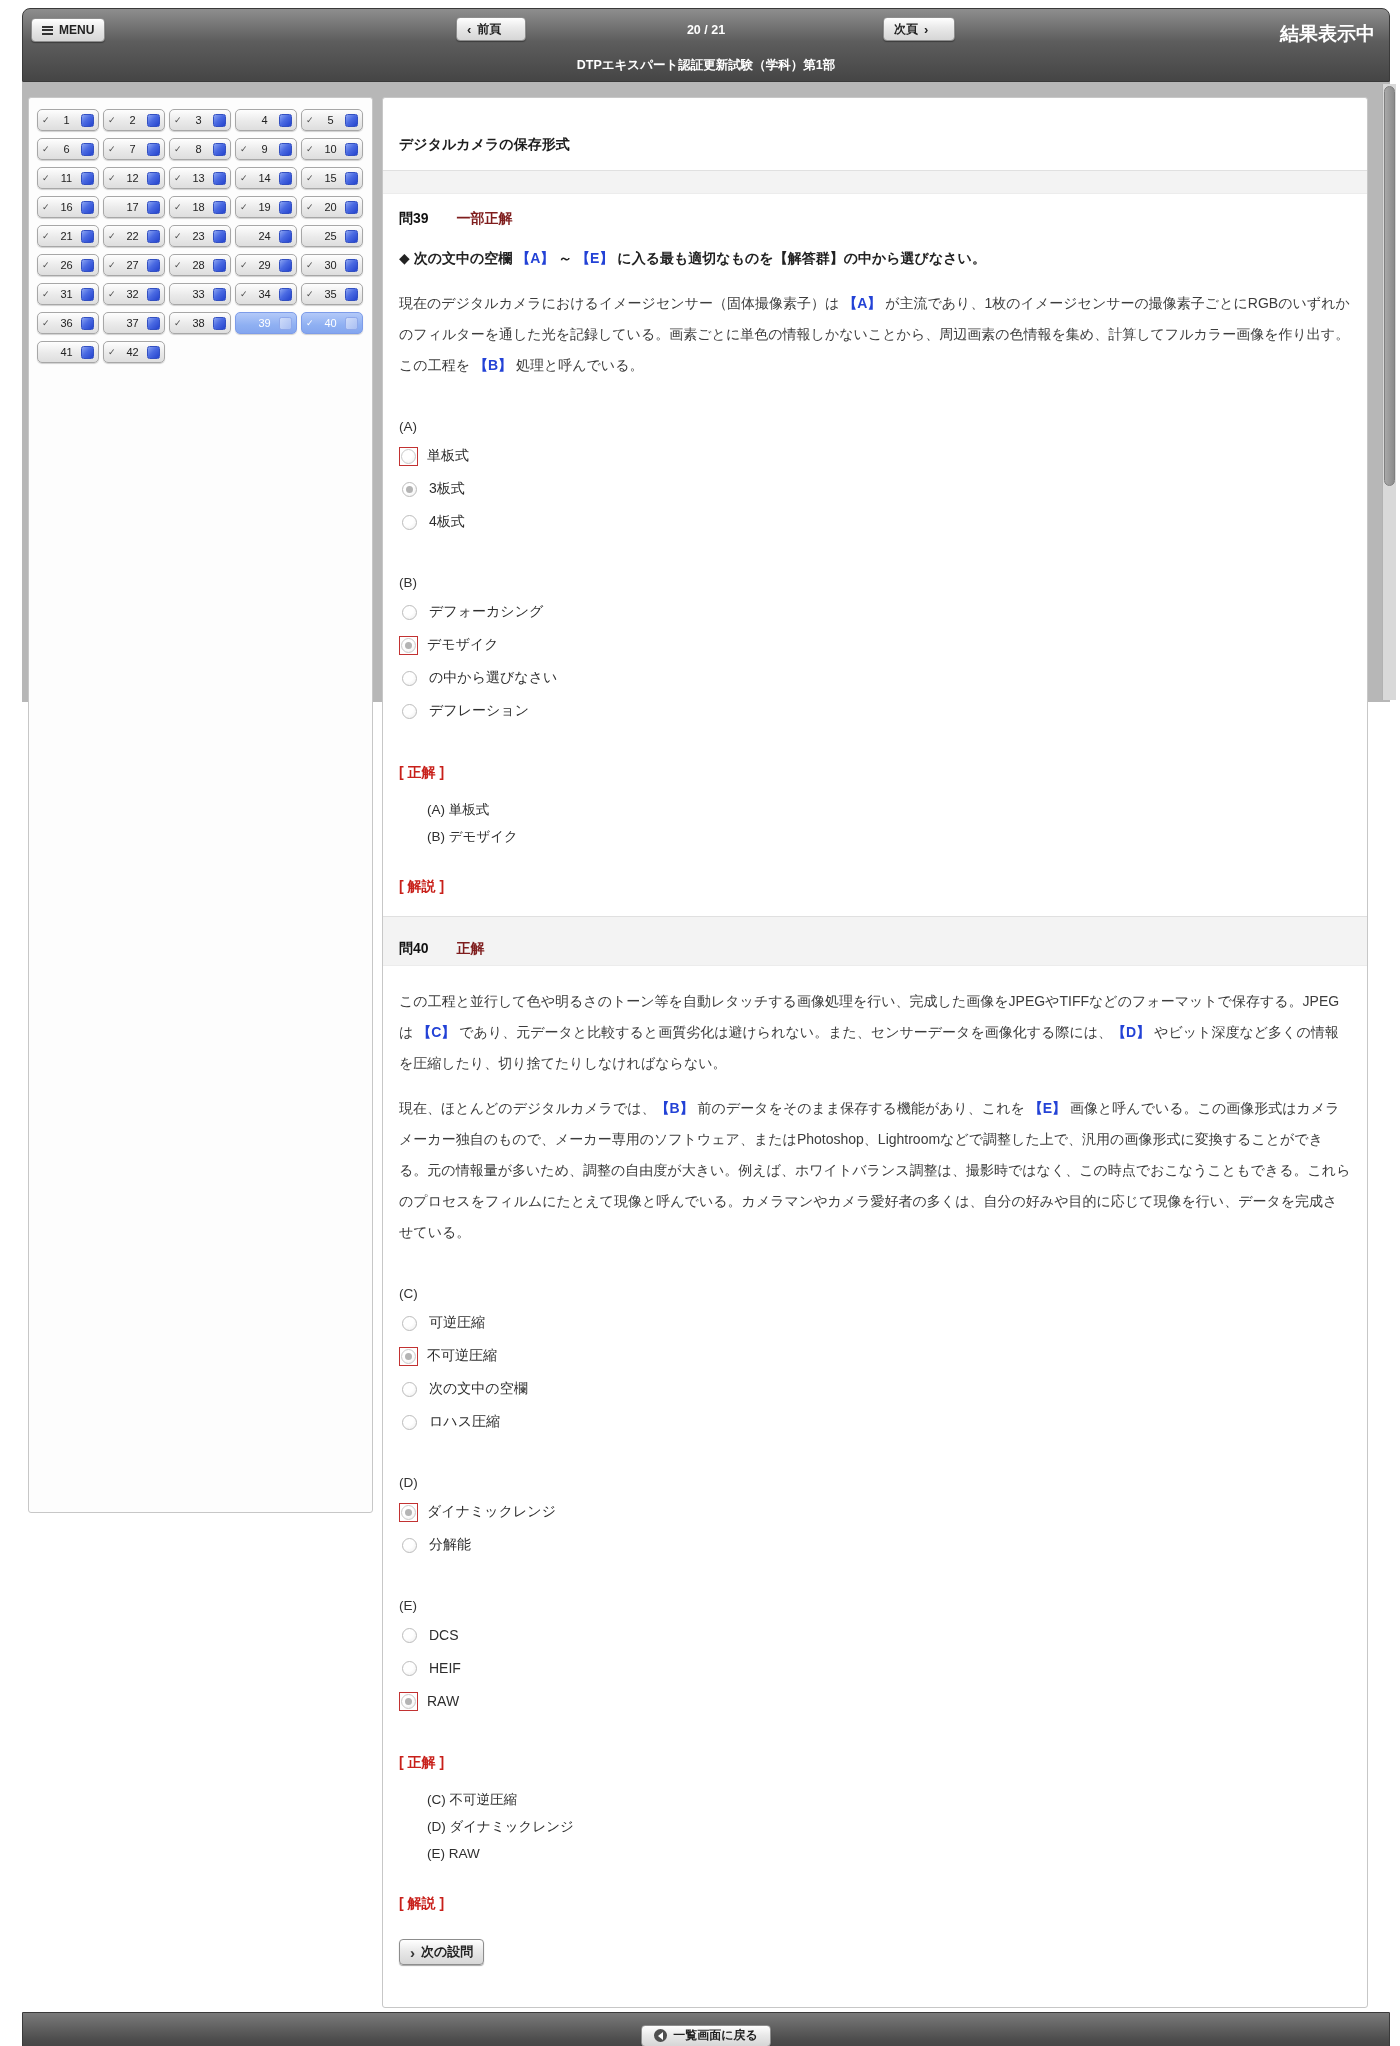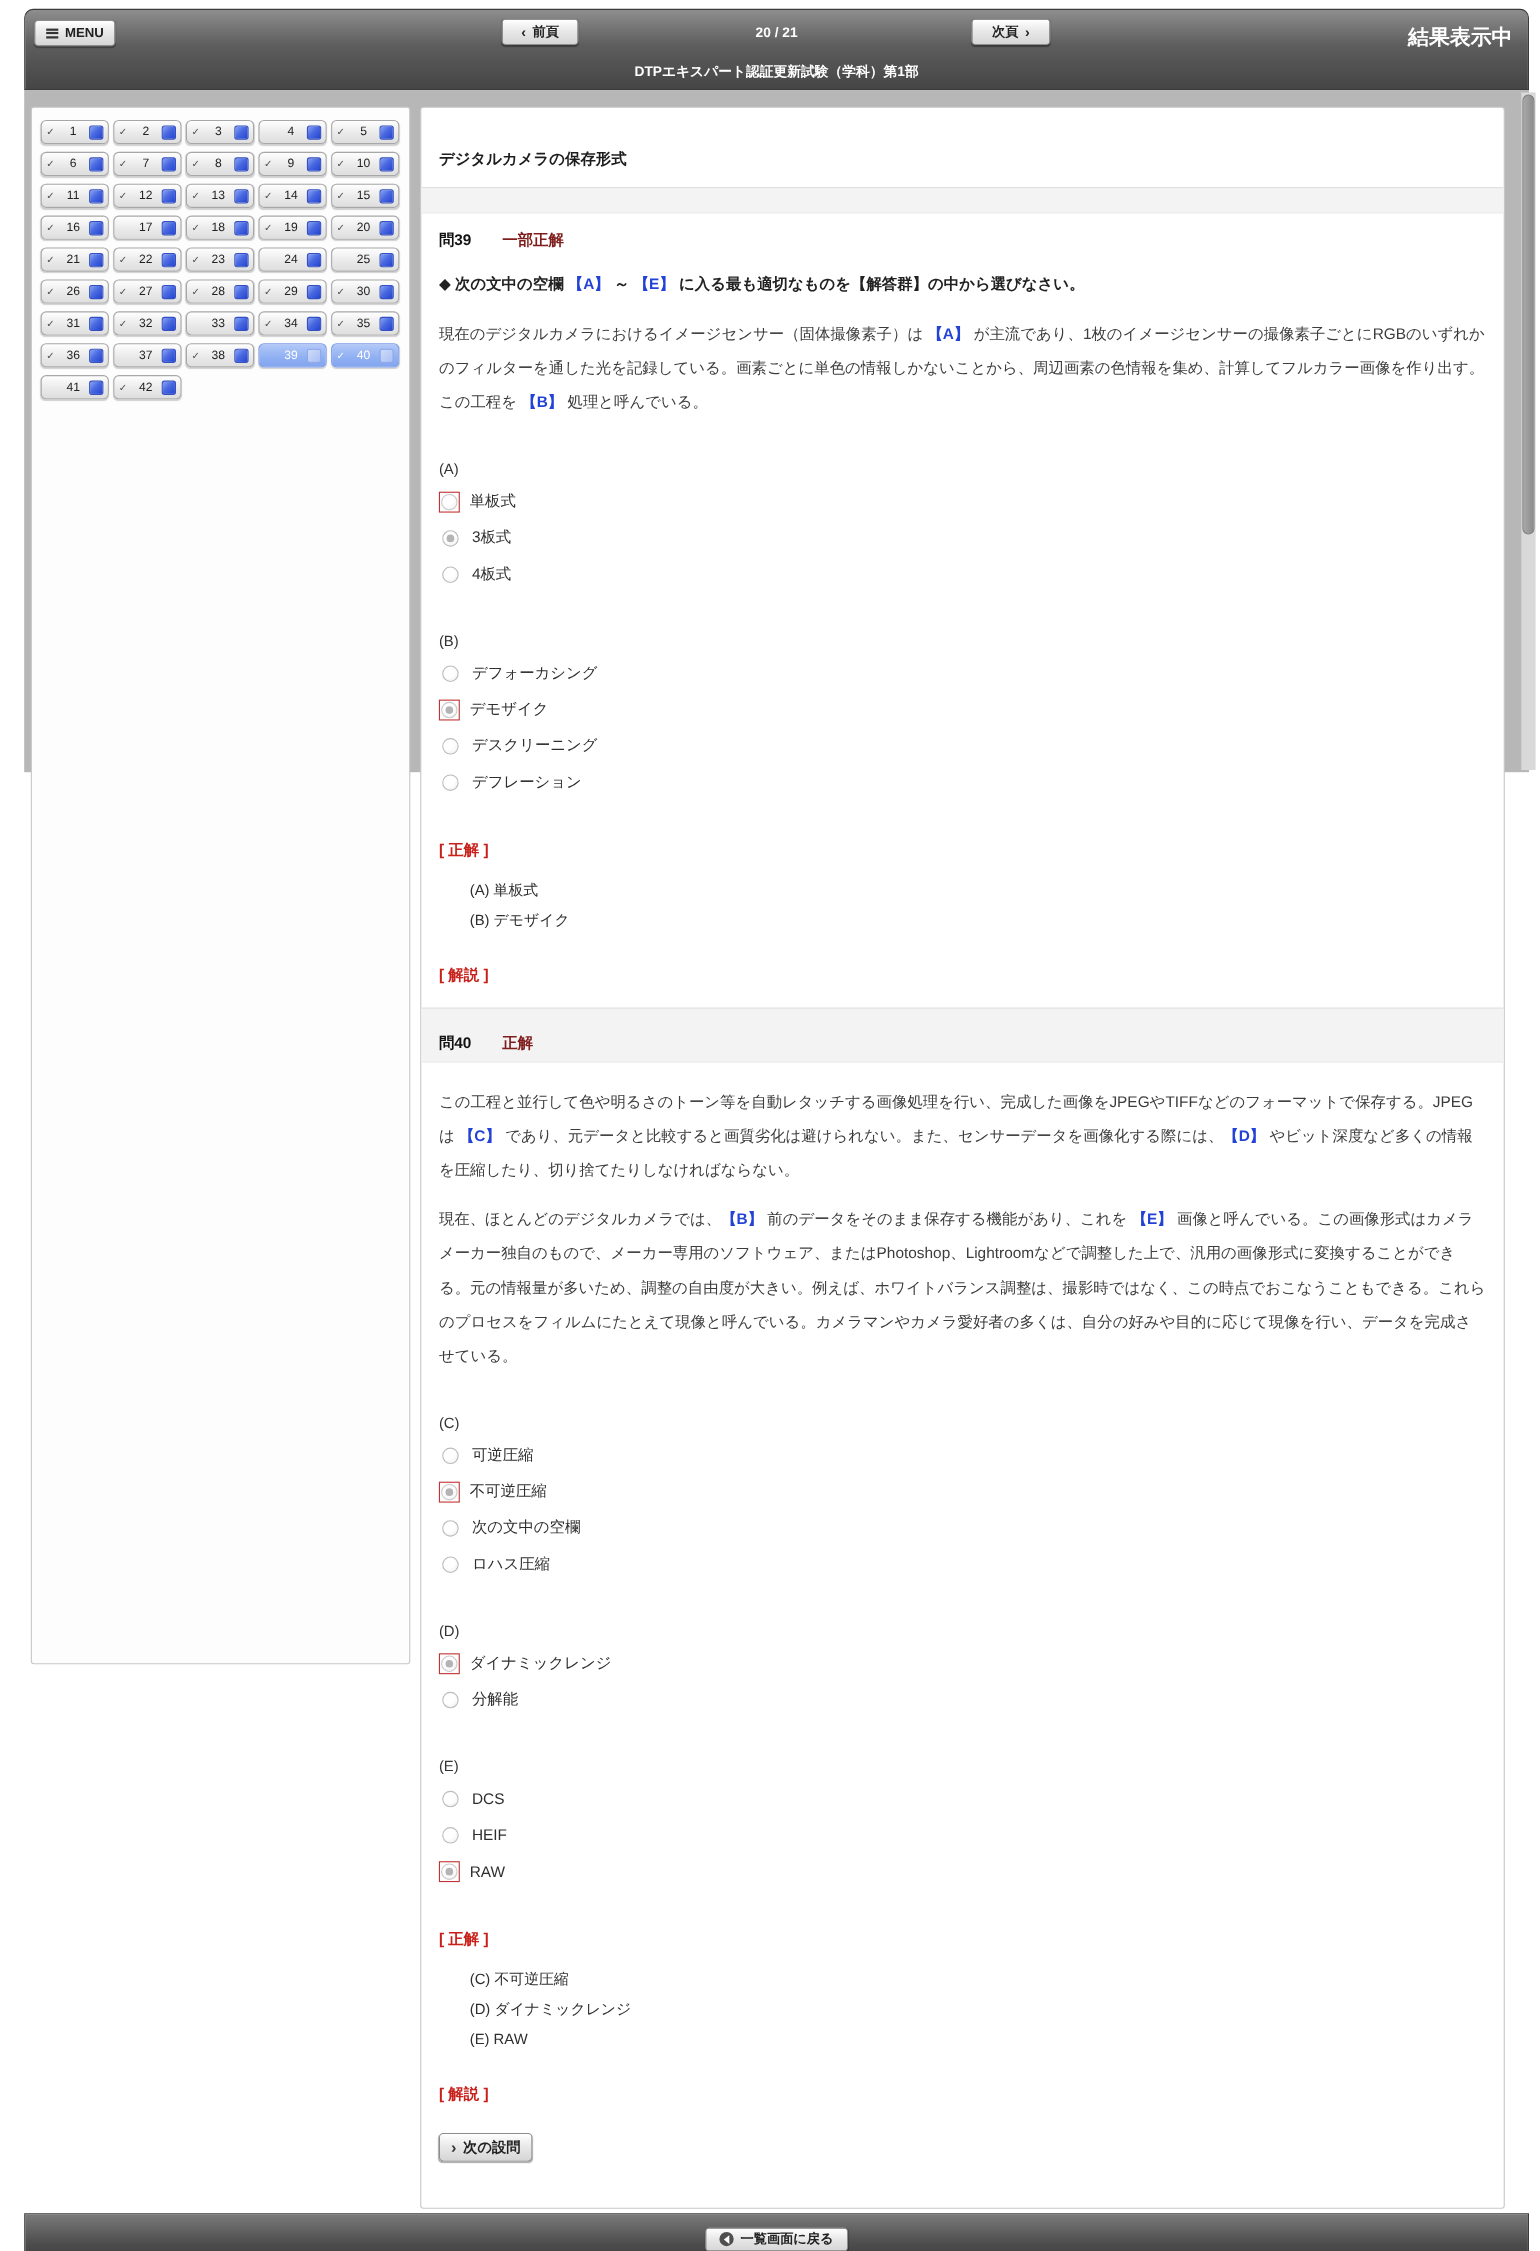--- a/index.html
+++ b/index.html
@@ -8,21 +8,21 @@
 
   
   .appbar { position:absolute; left:22px; top:8px; width:1368px; height:74px;
     background:linear-gradient(#8e8e8e 0%, #5d5d5d 45%, #454545 100%);
     border-radius:8px 8px 0 0; border:1px solid #3a3a3a; }
   .grayband { position:absolute; left:22px; top:82px; width:1368px; height:620px; background:#b7b7b7; }
   .footbar { position:absolute; left:22px; top:2012px; width:1368px; height:47px;
     background:linear-gradient(#7a7a7a 0%, #4c4c4c 60%, #3c3c3c 100%);
     border-radius:0 0 8px 8px; border:1px solid #3a3a3a; display:flex; align-items:center; justify-content:center; }
 
-  .litebtn { display:inline-flex; align-items:center; justify-content:center; gap:6px;
+  .litebtn { display:inline-flex; align-items:center; gap:6px;
     background:linear-gradient(#ffffff, #e9e9e9 45%, #d6d6d6);
     border:1px solid #8d8d8d; border-radius:4px; color:#222; font-size:12px; font-weight:bold;
     height:24px; padding:0 10px; box-shadow:0 1px 1px rgba(0,0,0,.35); cursor:pointer; }
 
   .menu-btn { position:absolute; left:8px; top:9px; }
   .menu-glyph { width:11px; height:9px; border-top:2px solid #333; border-bottom:2px solid #333;
     background:linear-gradient(#333,#333) center/100% 2px no-repeat; }
   .prev-btn { position:absolute; left:433px; top:8px; width:70px; }
   .next-btn-top { position:absolute; left:860px; top:8px; width:72px; }
   .chev { font-size:13px; font-weight:bold; line-height:1; }
@@ -349,21 +349,21 @@
       </div><div class="glabel gap">(B)</div><div class="opt">
         <span class="radio"></span>
         <span>デフォーカシング</span>
       </div><div class="opt">
         <span class="rwrap">
           <span class="radio sel"></span>
         </span>
         <span>デモザイク</span>
       </div><div class="opt">
         <span class="radio"></span>
-        <span>デスクリーニング</span>
+        <span>の中から選びなさい</span>
       </div><div class="opt">
         <span class="radio"></span>
         <span>デフレーション</span>
       </div><div class="ctitle">[ 正解 ]</div><div class="answers">
         <div>(A) 単板式</div>
         <div>(B) デモザイク</div>
       </div><div class="ktitle">[ 解説 ]</div><div class="qstrip contains">
         <div class="qhead" style="margin-top: 0px;"><span class="qnum">問40</span><span class="qstatus">正解</span></div>
       </div><div class="para"><span>この工程と並行して色や明るさのトーン等を自動レタッチする画像処理を行い、完成した画像をJPEGやTIFFなどのフォーマットで保存する。JPEGは </span><span class="bl">【C】</span><span> であり、元データと比較すると画質劣化は避けられない。また、センサーデータを画像化する際には、</span><span class="bl">【D】</span><span> やビット深度など多くの情報を圧縮したり、切り捨てたりしなければならない。</span></div><div class="para"><span>現在、ほとんどのデジタルカメラでは、</span><span class="bl">【B】</span><span> 前のデータをそのまま保存する機能があり、これを </span><span class="bl">【E】</span><span> 画像と呼んでいる。この画像形式はカメラメーカー独自のもので、メーカー専用のソフトウェア、またはPhotoshop、Lightroomなどで調整した上で、汎用の画像形式に変換することができる。元の情報量が多いため、調整の自由度が大きい。例えば、ホワイトバランス調整は、撮影時ではなく、この時点でおこなうこともできる。これらのプロセスをフィルムにたとえて現像と呼んでいる。カメラマンやカメラ愛好者の多くは、自分の好みや目的に応じて現像を行い、データを完成させている。</span></div><div class="glabel">(C)</div><div class="opt">
         <span class="radio"></span>

